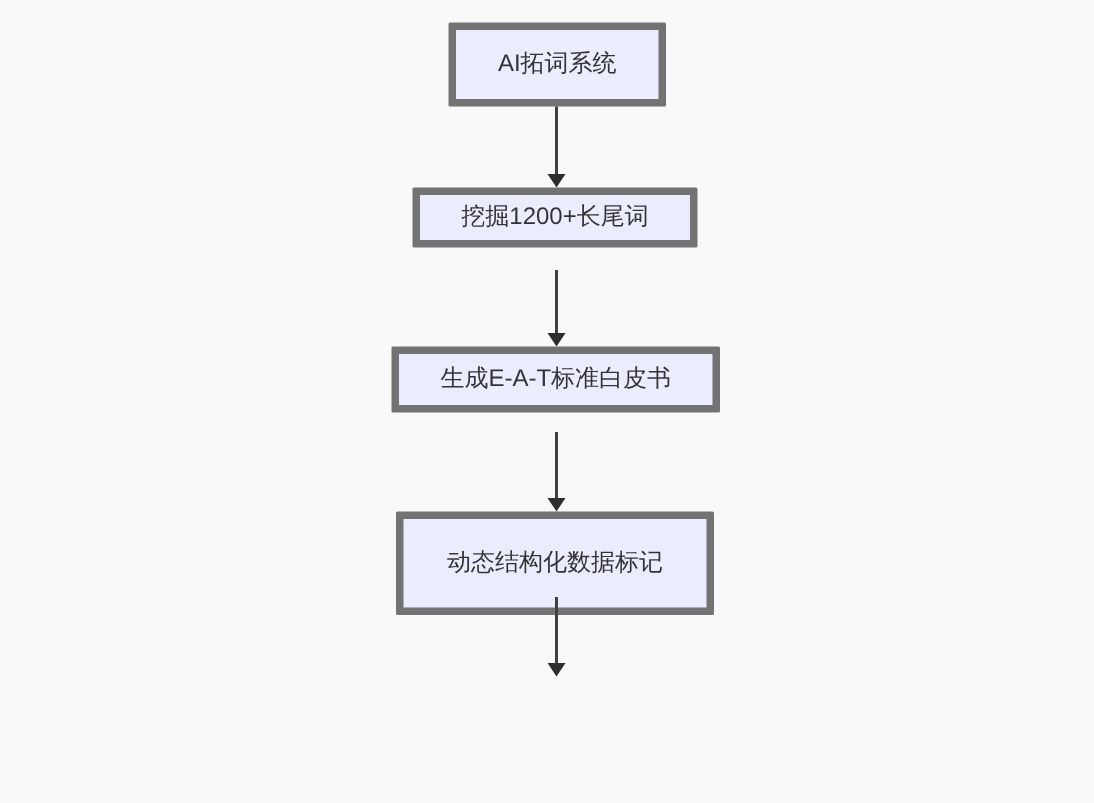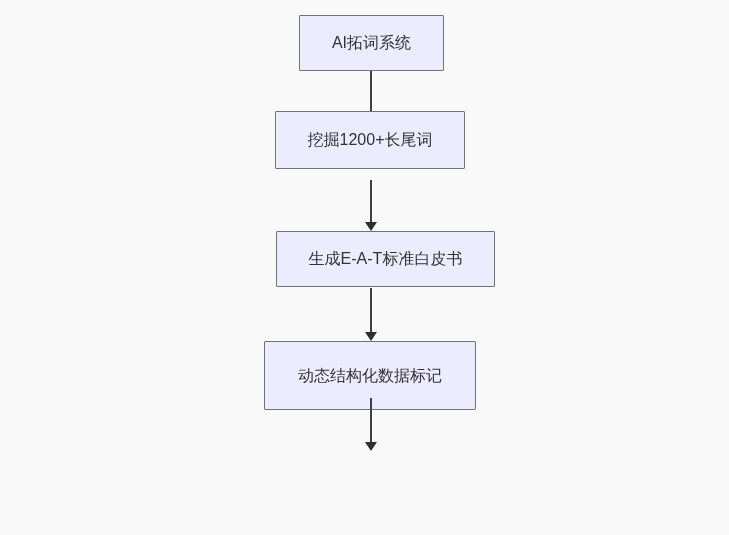--- a/index.html
+++ b/index.html
@@ -12,31 +12,31 @@
   .canvas {
     position: relative;
     width: 729px; height: 535px;
   }
   .node {
     position: absolute;
     display: flex;
     align-items: center;
     justify-content: center;
     background: #ececff;
-    border: 1px solid #737373;
+    border: 5px solid #737373;
     border-radius: 1px;
     color: #333333;
     font-size: 16px;
     line-height: 1;
     text-align: center;
     white-space: nowrap;
   }
   .n0 { left: 299px; top: 15px;  width: 145px; height: 56px; }
-  .n1 { left: 275px; top: 111px; width: 190px; height: 58px; }
-  .n2 { left: 276px; top: 231px; width: 219px; height: 56px; }
+  .n1 { left: 275px; top: 125px; width: 190px; height: 40px; }
+  .n2 { left: 261px; top: 231px; width: 219px; height: 44px; }
   .n3 { left: 264px; top: 341px; width: 212px; height: 69px; }
   .n4 { left: 254px; top: 451px; width: 233px; height: 55px; }
   .edge {
     position: absolute;
     left: 364px;
     width: 13px;
     display: flex;
     flex-direction: column;
     align-items: center;
   }

